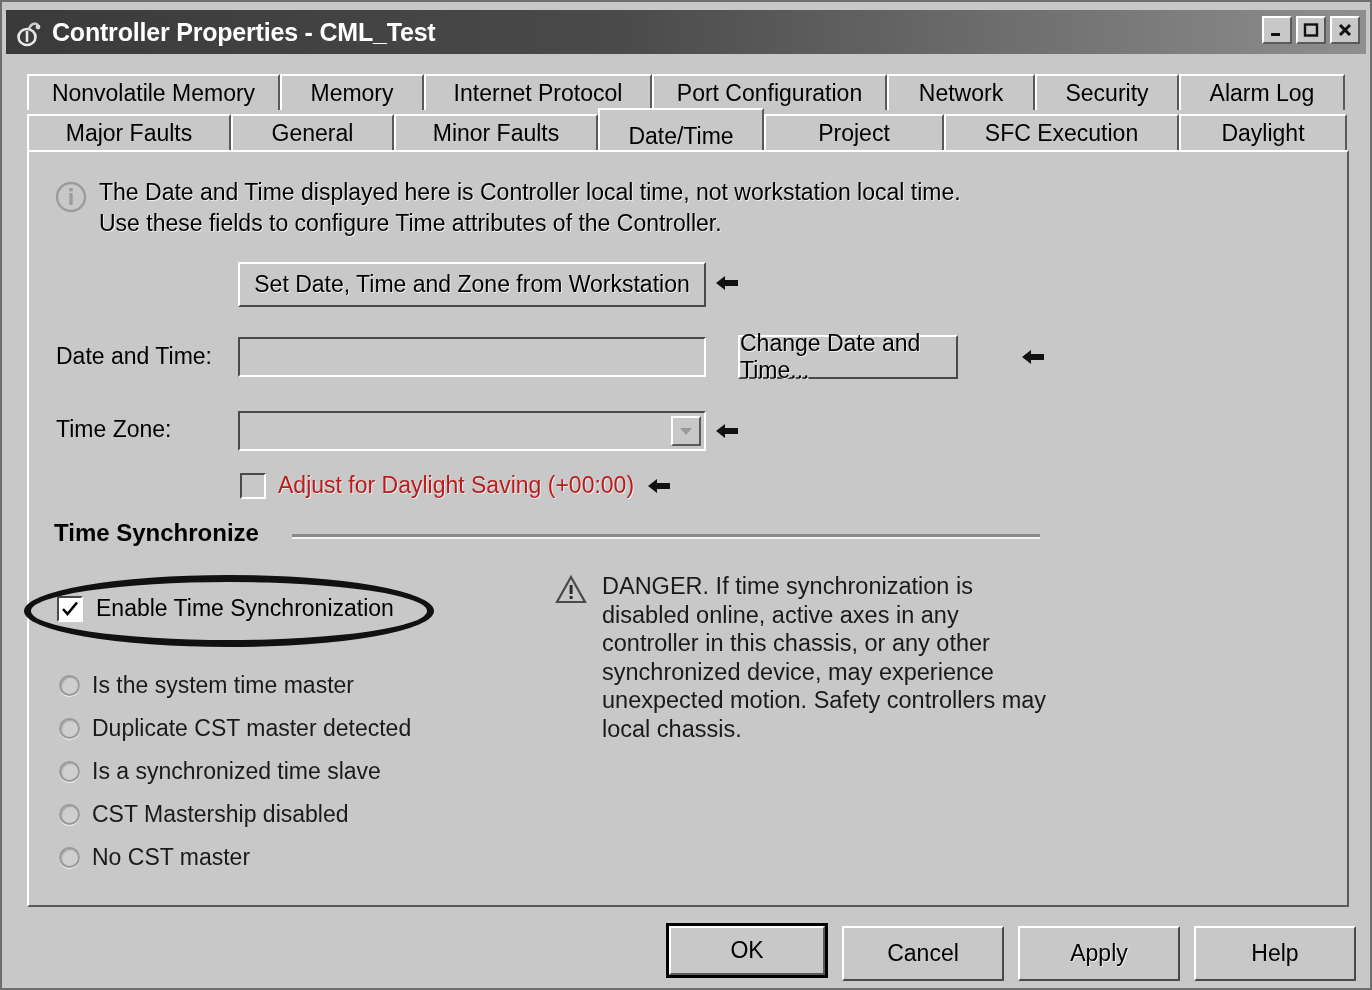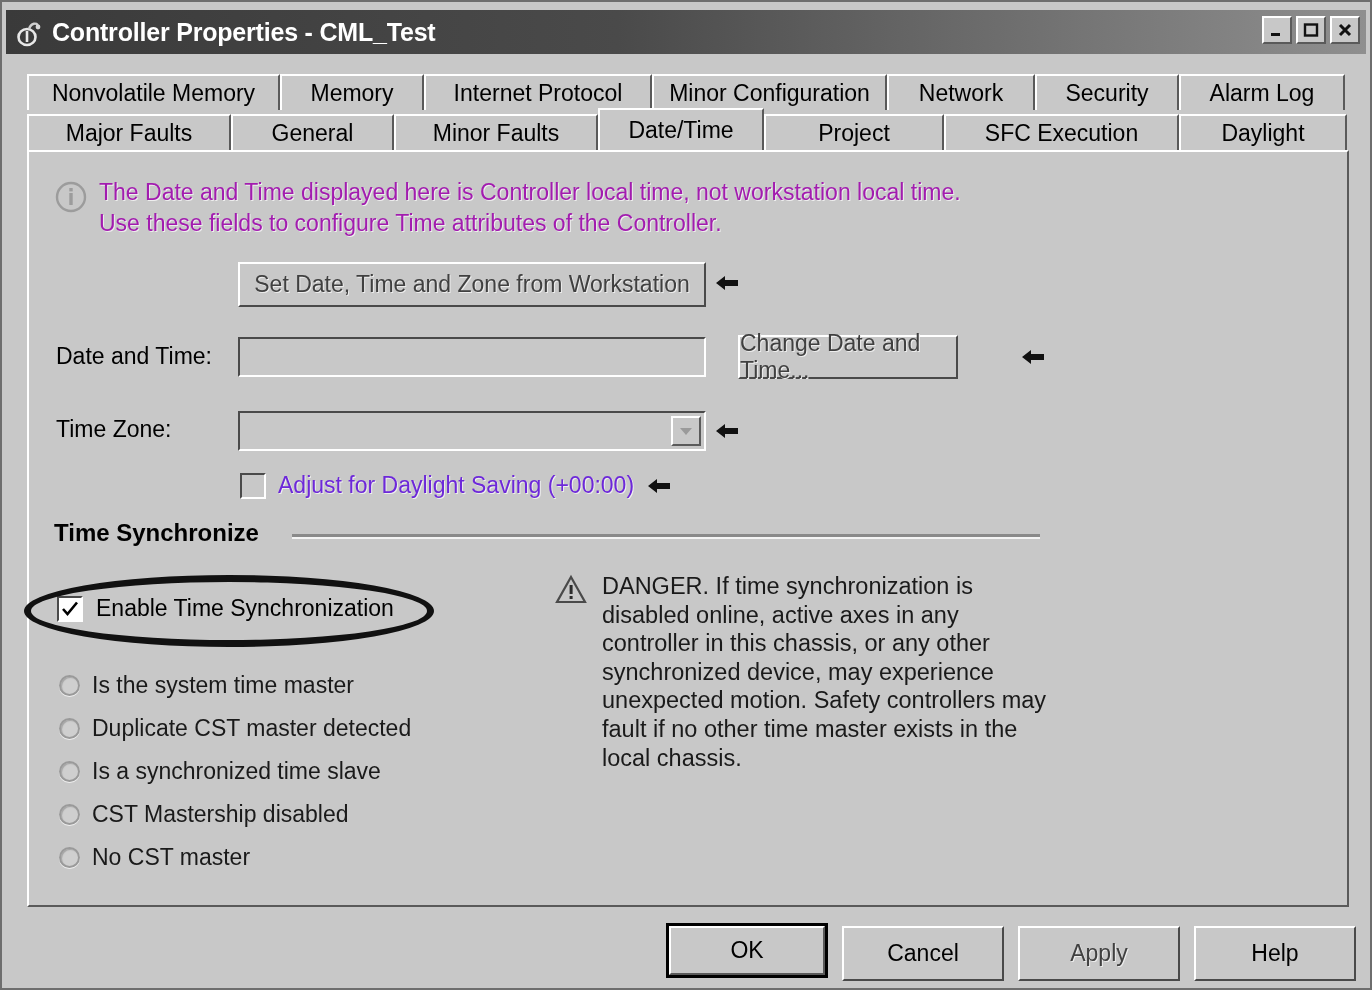--- a/index.html
+++ b/index.html
@@ -94,20 +94,21 @@
     cursor: default;
     position: relative;
   }
   .tab.selected {
     height: 42px;
     margin-top: -6px;
     z-index: 6;
     border-bottom: none;
     padding: 0 31px;
     background: #c8c8c8;
+    align-items: flex-end;
   }
   #tabrow2 { margin-top: 2px; }
 
   
   #panel {
     position: absolute;
     left: 25px; top: 148px;
     width: 1322px;
     height: 757px;
     background: #c8c8c8;
@@ -127,40 +128,40 @@
     border-bottom: 2px solid #4a4a4a;
     box-sizing: border-box;
     font-size: 23px;
     color: #000000;
     display: flex;
     align-items: center;
     justify-content: center;
     cursor: default;
     font-family: "Liberation Sans", sans-serif;
   }
-  .btn.disabled { color: #404040; text-shadow: 1px 1px 0 #ededed; }
+  .btn.disabled { color: #000000; text-shadow: 1px 1px 0 #ededed; }
   .field {
     background: #c8c8c8;
     border-top: 2px solid #4a4a4a;
     border-left: 2px solid #4a4a4a;
     border-right: 2px solid #ffffff;
     border-bottom: 2px solid #ffffff;
     box-sizing: border-box;
   }
   .label { font-size: 23px; color: #000000; }
-  .muted { color: #6d28d9; text-shadow: 1px 1px 0 #eeeeee; }
+  .muted { color: #b91c1c; text-shadow: 1px 1px 0 #eeeeee; }
 
   .abs { position: absolute; }
 
   
   #info-icon { left: 52px; top: 178px; width: 34px; height: 34px; }
   #info-text {
     left: 97px; top: 175px; width: 1000px;
     font-size: 23px; line-height: 31px;
-    color: #a21caf; text-shadow: 1px 1px 0 #eeeeee;
+    color: #000000; text-shadow: 1px 1px 0 #eeeeee;
   }
 
   
   .arrow-left {
     width: 26px; height: 26px;
   }
 
   
   .radio-row {
     display: flex; align-items: center; gap: 12px;
@@ -260,21 +261,21 @@
       <div class="tab" style="width:253px">
           <span>Nonvolatile Memory</span>
         </div>
       <div class="tab" style="width:144px">
           <span>Memory</span>
         </div>
       <div class="tab" style="width:228px">
           <span>Internet Protocol</span>
         </div>
       <div class="tab" style="width:235px">
-          <span>Minor Configuration</span>
+          <span>Port Configuration</span>
         </div>
       <div class="tab" style="width:148px">
           <span>Network</span>
         </div>
       <div class="tab" style="width:144px">
           <span>Security</span>
         </div>
       <div class="tab" style="width:166px">
           <span>Alarm Log</span>
         </div>
@@ -408,21 +409,20 @@
       <rect x="14.6" y="11" width="3" height="9" fill="#2b2b2b"></rect>
       <rect x="14.6" y="22" width="3" height="3" fill="#2b2b2b"></rect>
     </svg>
   </div>
   <div class="abs" id="danger-text">
     <div>DANGER. If time synchronization is</div>
     <div>disabled online, active axes in any</div>
     <div>controller in this chassis, or any other</div>
     <div>synchronized device, may experience</div>
     <div>unexpected motion.  Safety controllers may</div>
-    <div>fault if no other time master exists in the</div>
     <div>local chassis.</div>
   </div>
 
 
   <div id="buttonbar">
     <div class="abs btn" style="left:664px; top:11px; width:162px; height:55px; border:3px solid #000000;">
       <div style="width:100%;height:100%;display:flex;align-items:center;justify-content:center;background:#c8c8c8;border-top:2px solid #ffffff;border-left:2px solid #ffffff;border-right:2px solid #5a5a5a;border-bottom:2px solid #5a5a5a;box-sizing:border-box;">
         <span>OK</span>
       </div>
     </div>

